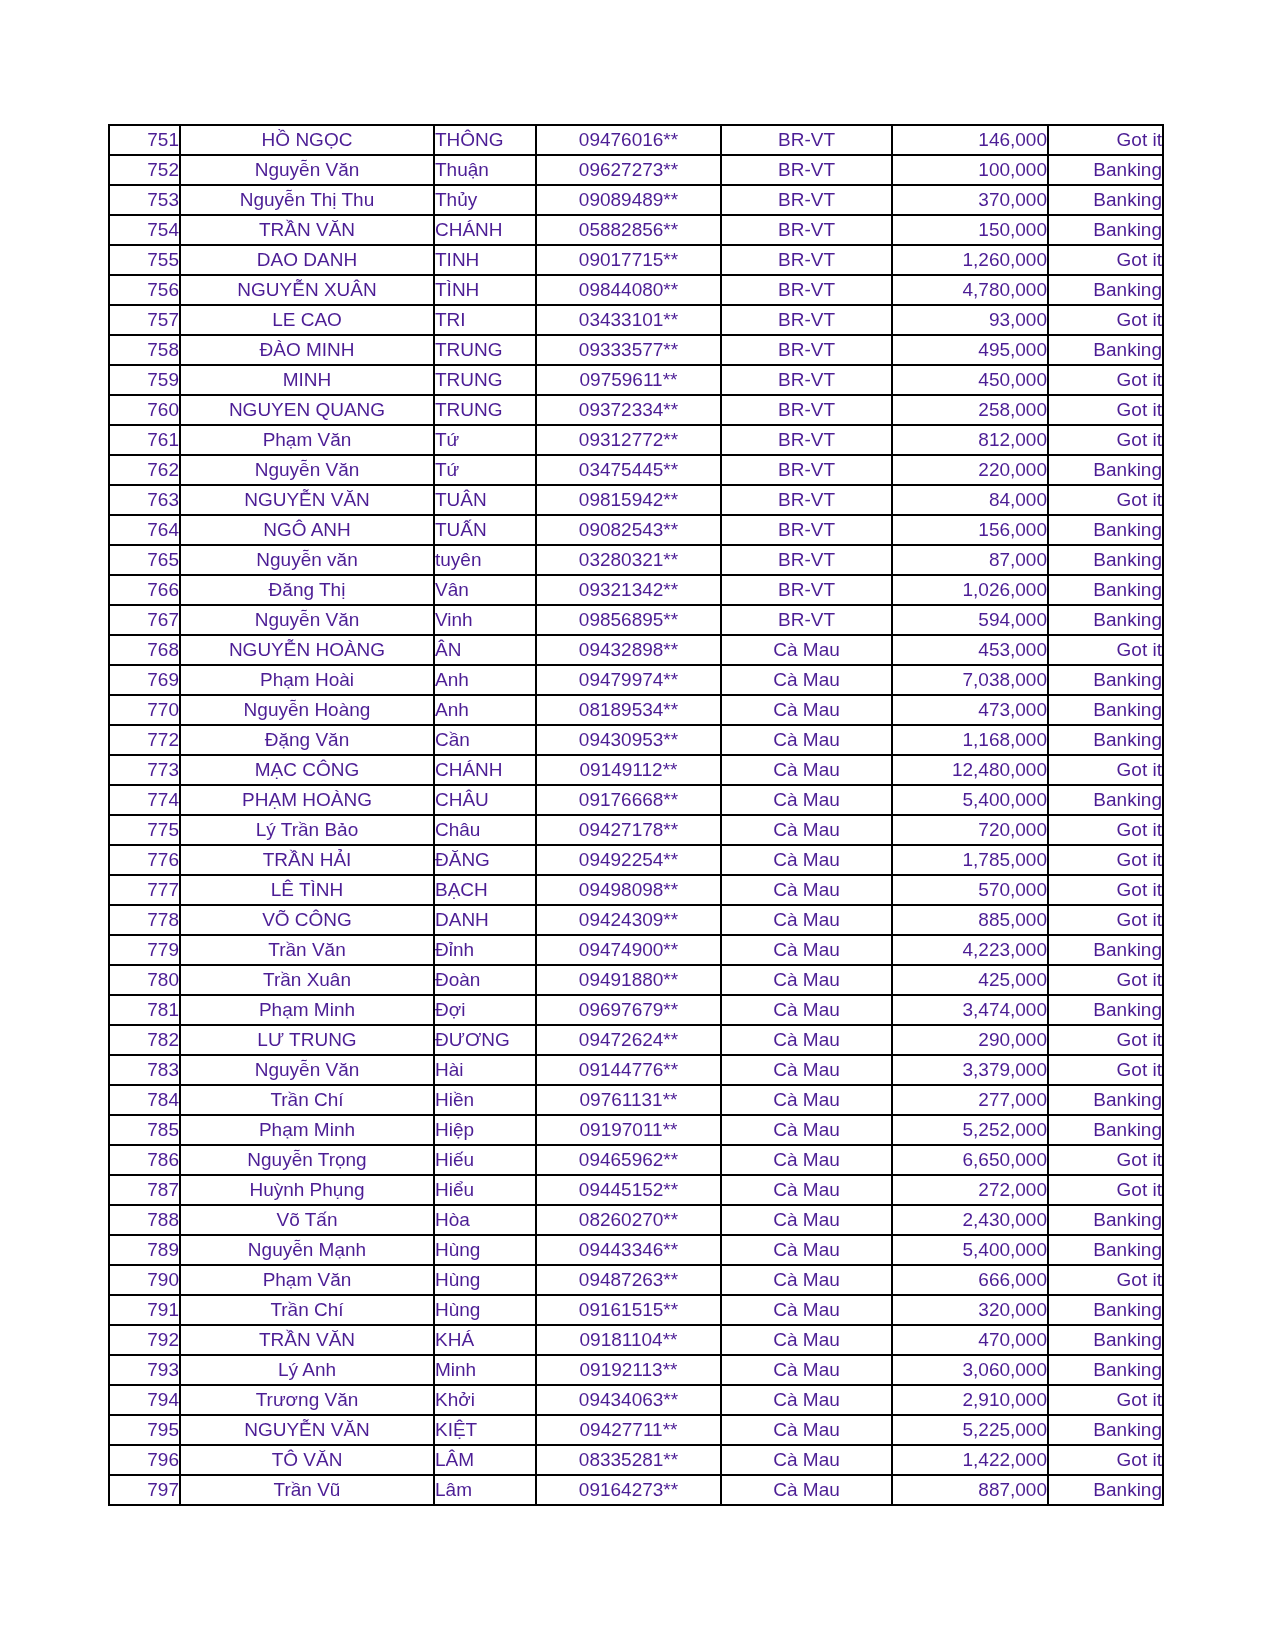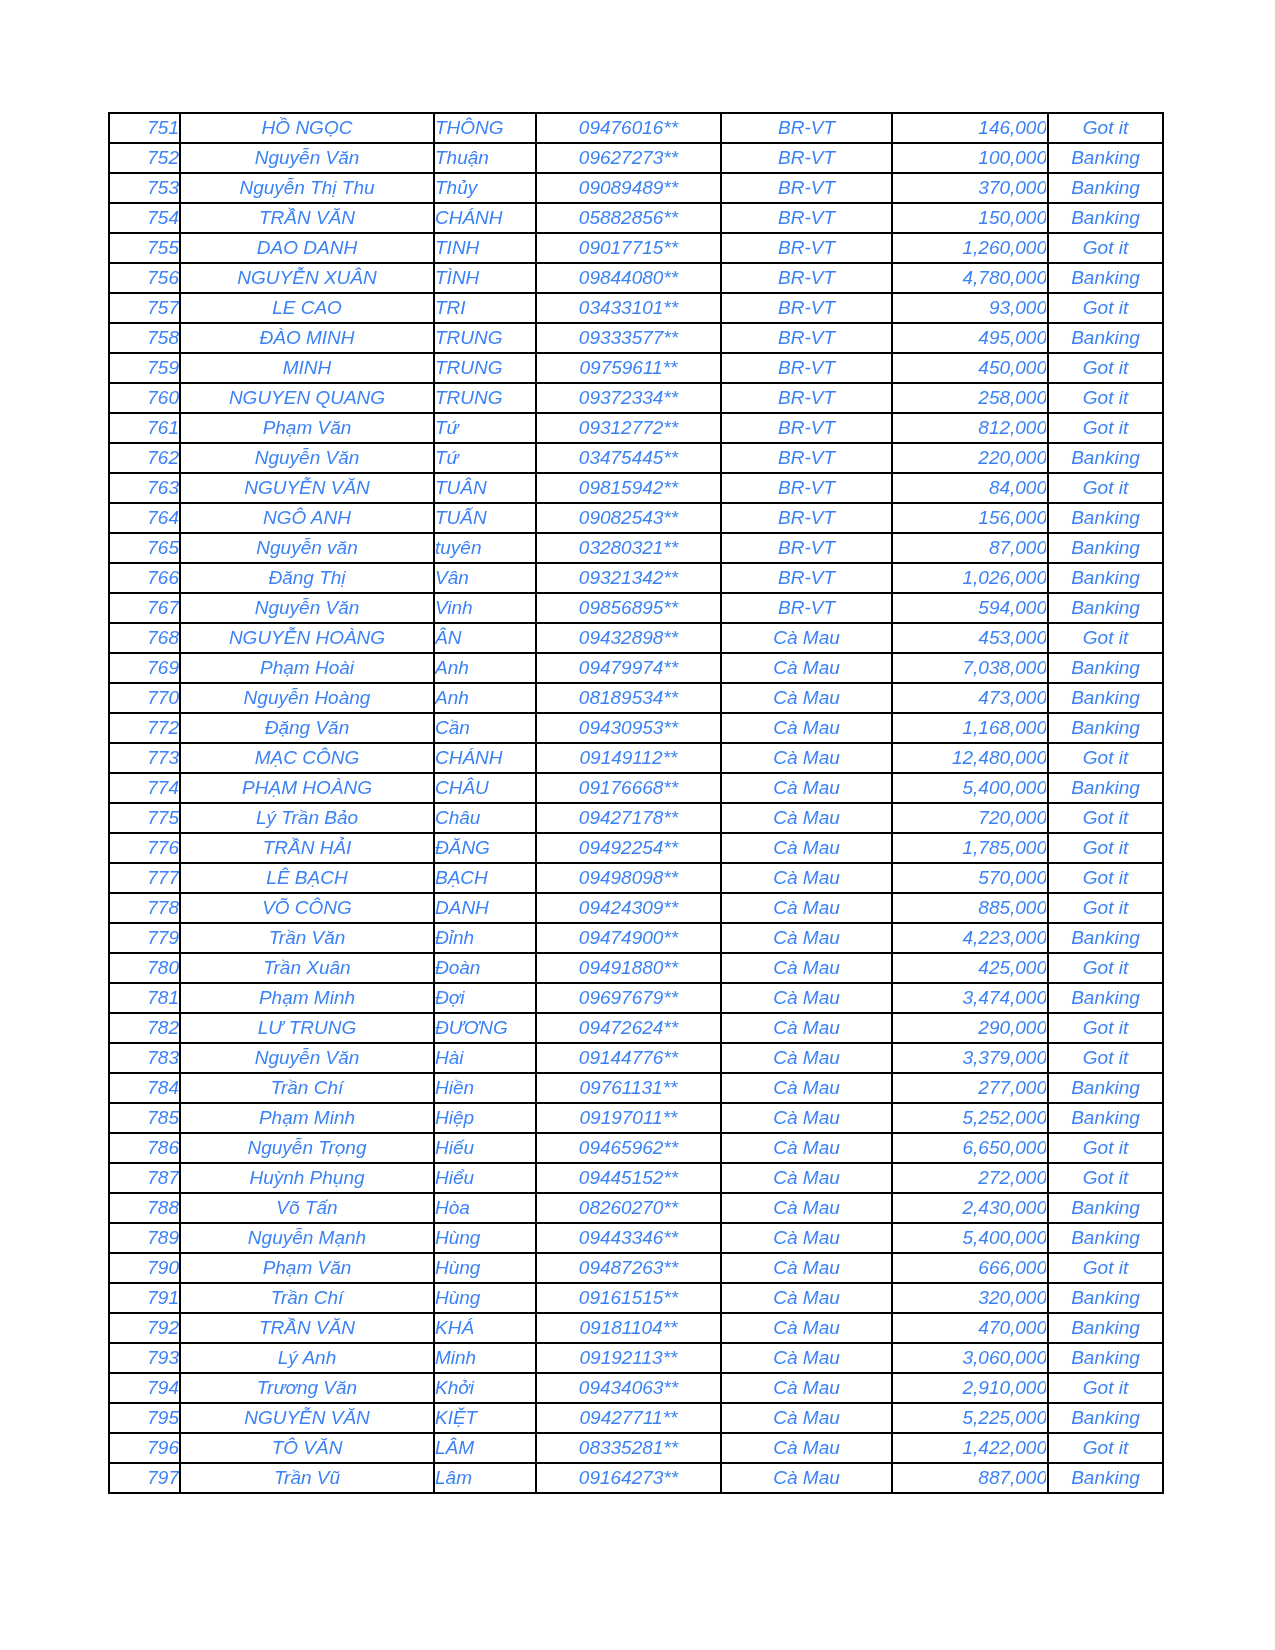--- a/index.html
+++ b/index.html
@@ -12,27 +12,26 @@
     width: 1275px;
     height: 1650px;
     background: #ffffff;
     overflow: hidden;
     font-family: "Liberation Sans", sans-serif;
     color: #000000;
   }
   table.data-table {
     position: absolute;
     left: 108px;
-    top: 112px;
+    top: 124px;
     border-collapse: collapse;
     table-layout: fixed;
     width: 1054px;
     font-size: 19px;
-    color: #3b82f6;
-    font-style: italic;
+    color: #4c1d95;
   }
   table.data-table td {
     border: 2px solid #000000;
     height: 28px;
     padding: 0;
     vertical-align: middle;
     line-height: 1.05;
     overflow: hidden;
     white-space: nowrap;
     background: #ffffff;
@@ -44,22 +43,22 @@
   col.w3 { width: 185px; }
   col.w4 { width: 171px; }
   col.w5 { width: 156px; }
   col.w6 { width: 115px; }
   
   td.c0 { text-align: right;  padding-right: 3px; }
   td.c1 { text-align: center; }
   td.c2 { text-align: left; }
   td.c3 { text-align: center; }
   td.c4 { text-align: center; }
-  td.c5 { text-align: right;  padding-right: 10px; border-radius: 13px; }
-  td.c6 { text-align: center;   padding-left: 9px; }
+  td.c5 { text-align: right;  padding-right: 10px; }
+  td.c6 { text-align: right;   padding-left: 9px; }
 </style>
 </head>
 <body>
 
 <div class="page">
   <table class="data-table">
     <colgroup>
       <col class="w0">
       <col class="w1">
       <col class="w2">
@@ -289,21 +288,21 @@
           <td class="c0">776</td>
           <td class="c1">TRẦN HẢI</td>
           <td class="c2">ĐĂNG</td>
           <td class="c3">09492254**</td>
           <td class="c4">Cà Mau</td>
           <td class="c5">1,785,000</td>
           <td class="c6">Got it</td>
         </tr>
         <tr>
           <td class="c0">777</td>
-          <td class="c1">LÊ BẠCH</td>
+          <td class="c1">LÊ TÌNH</td>
           <td class="c2">BẠCH</td>
           <td class="c3">09498098**</td>
           <td class="c4">Cà Mau</td>
           <td class="c5">570,000</td>
           <td class="c6">Got it</td>
         </tr>
         <tr>
           <td class="c0">778</td>
           <td class="c1">VÕ CÔNG</td>
           <td class="c2">DANH</td>

